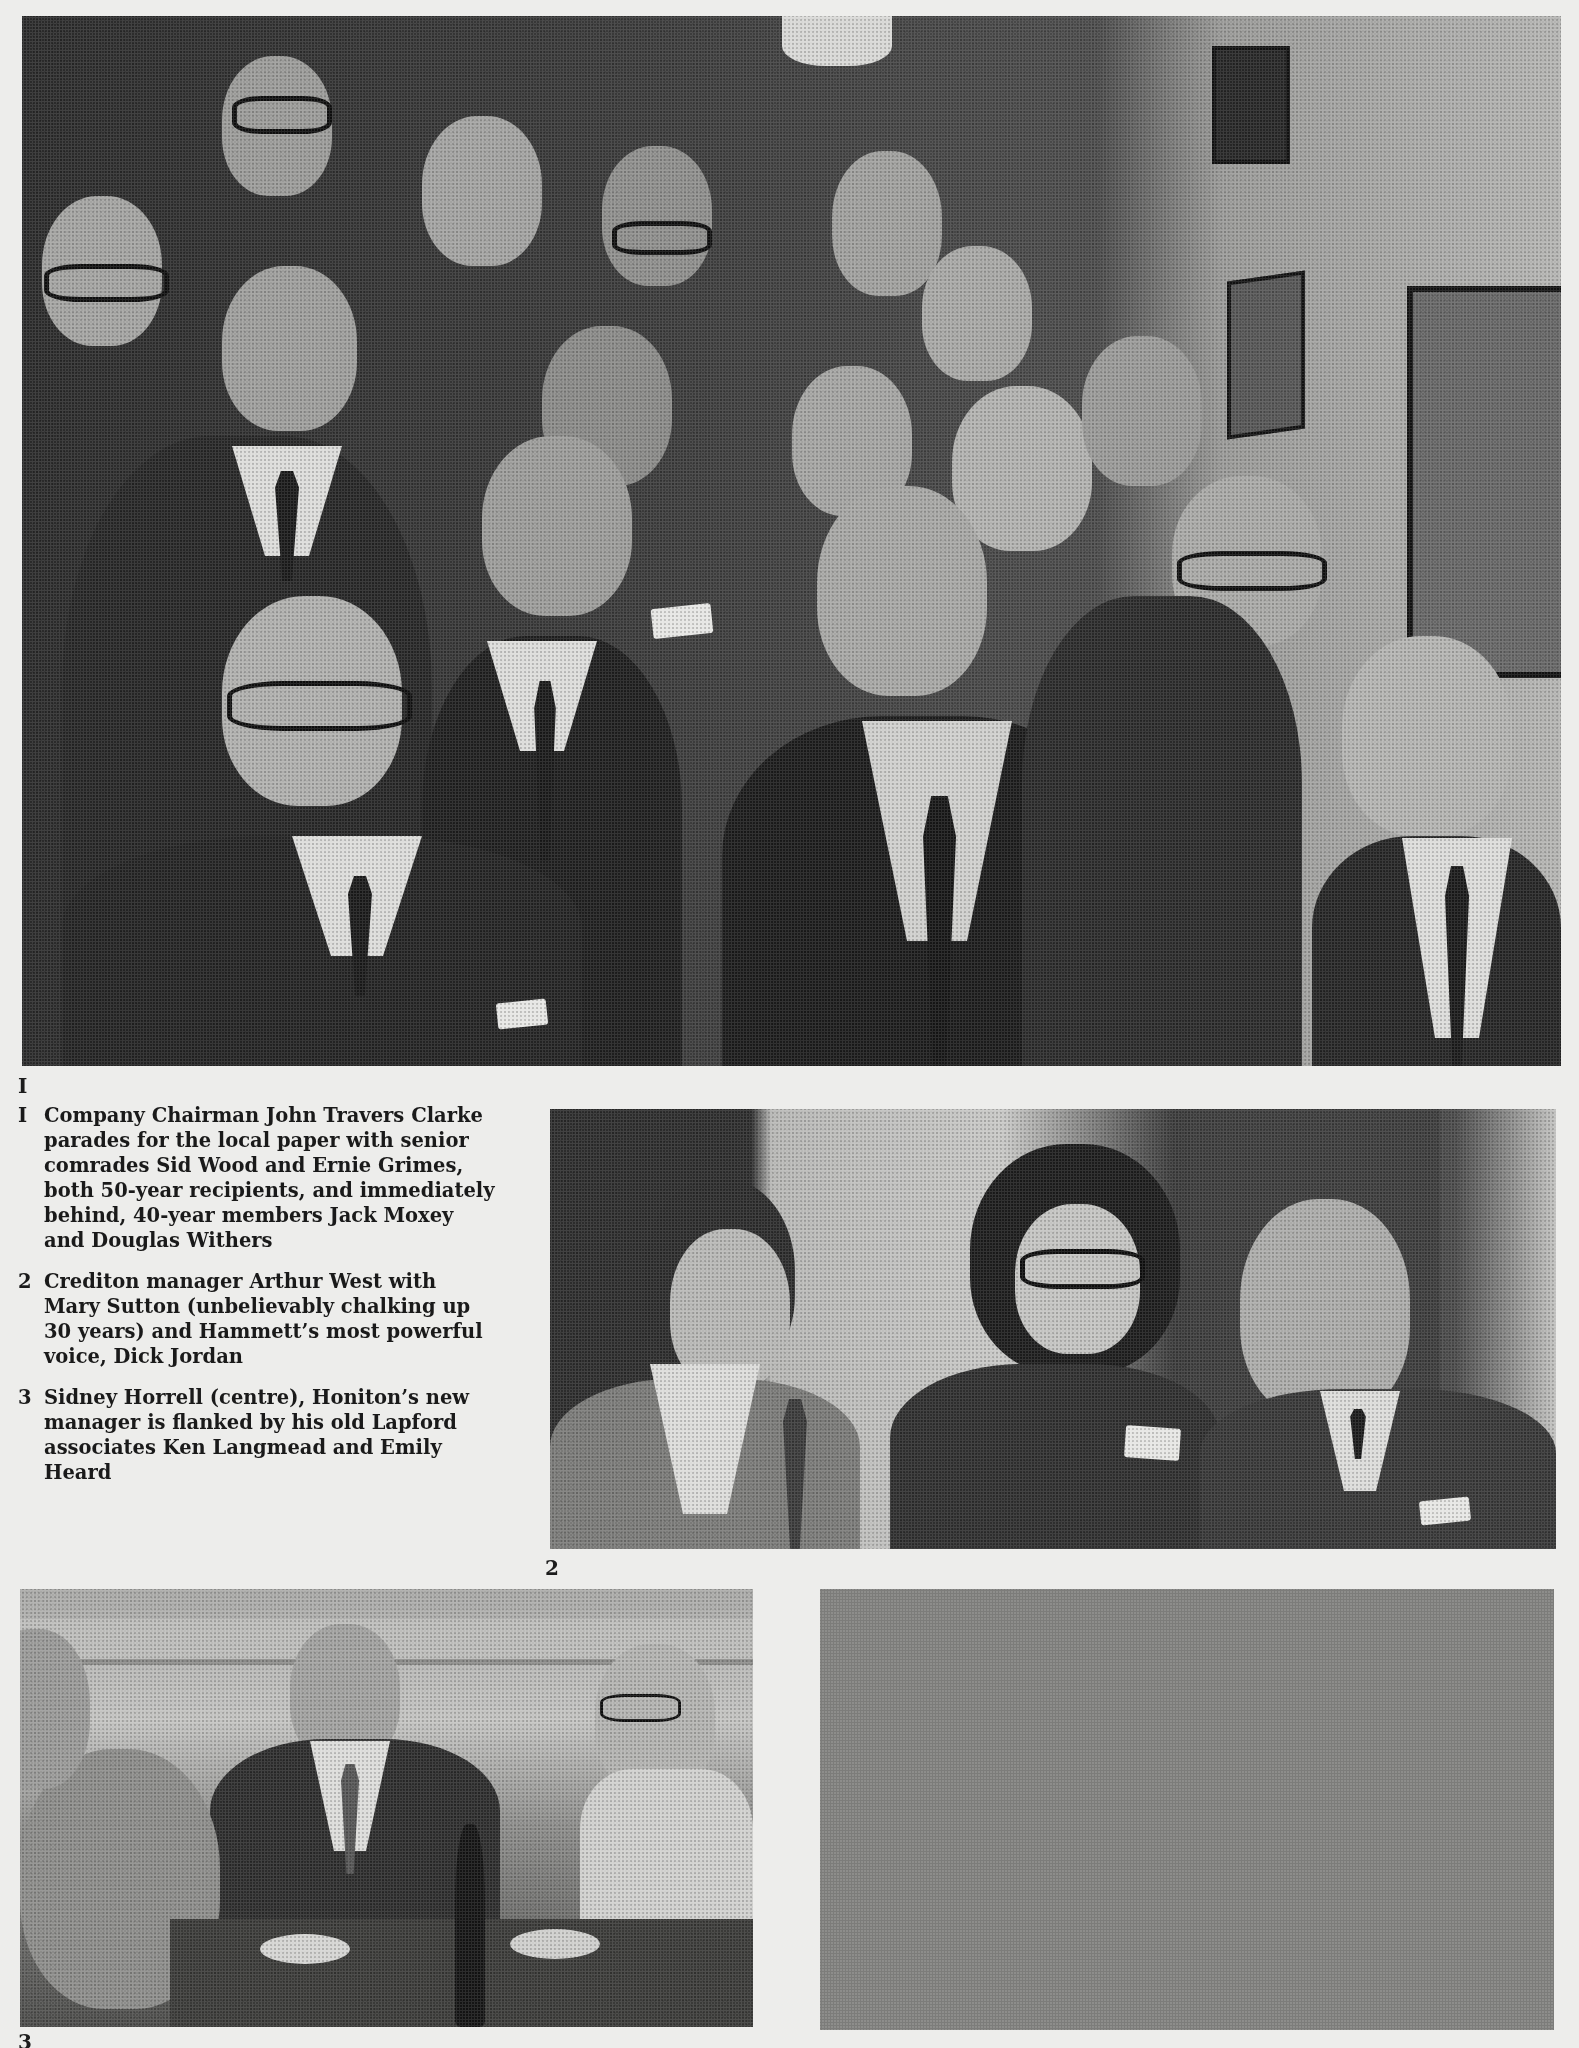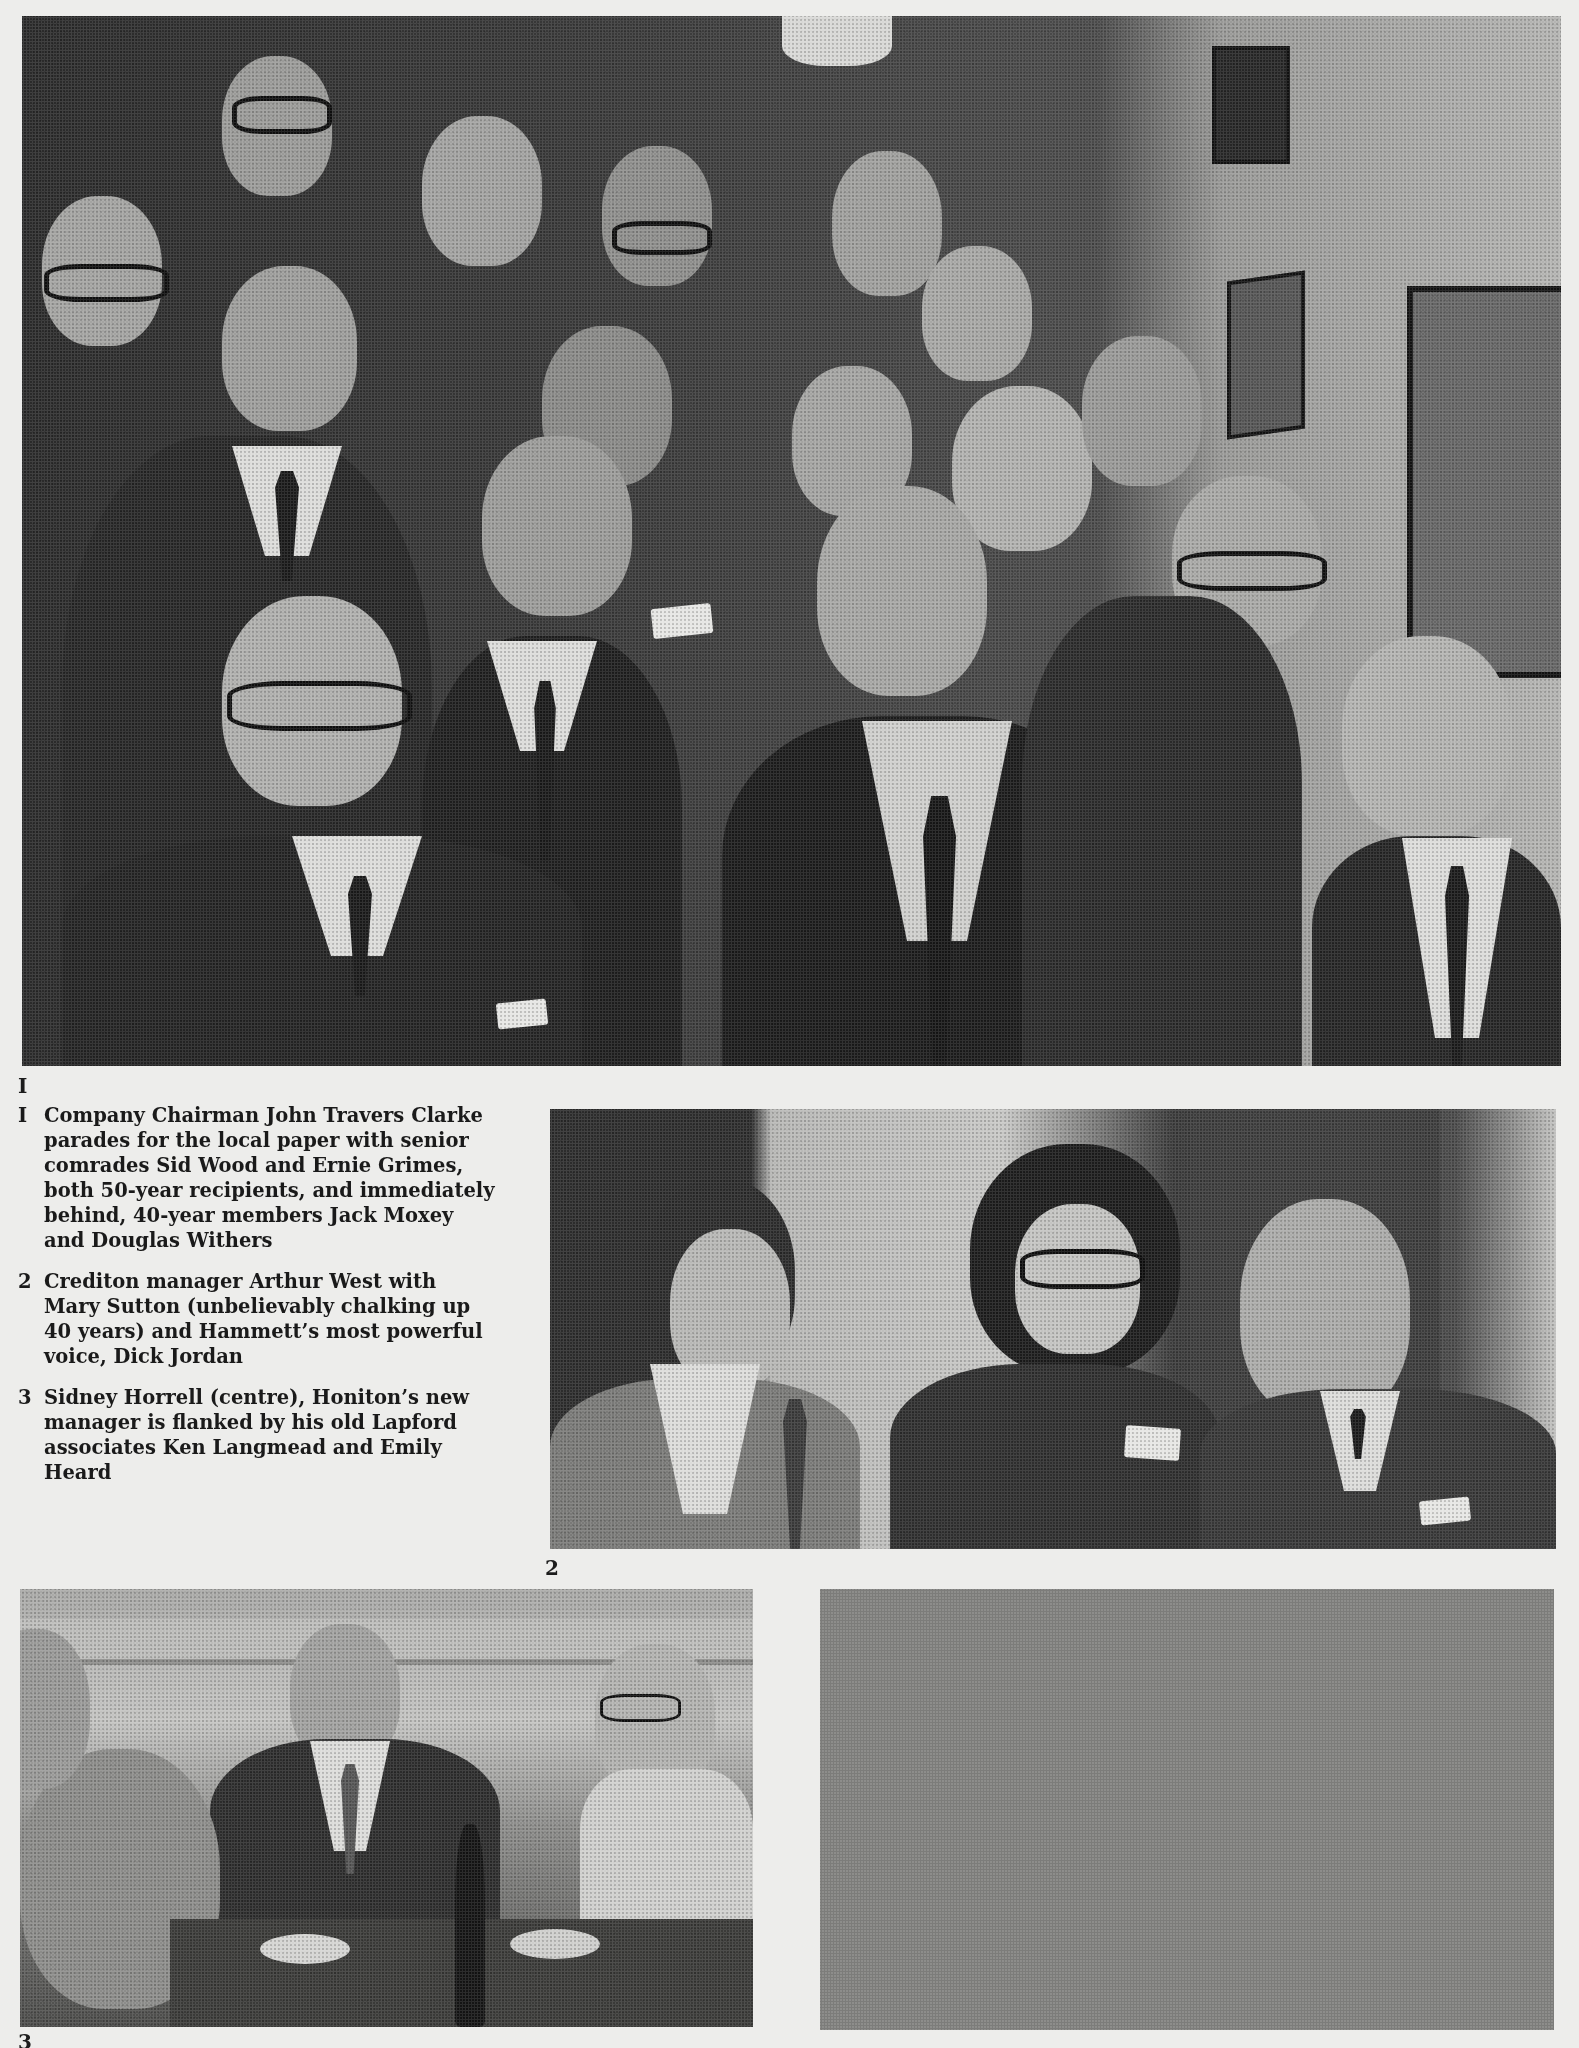--- a/index.html
+++ b/index.html
@@ -118,21 +118,21 @@
 </div>
 <div class="photo-number" style="left:18px;top:1074px;">I</div>
 
 <div id="captions">
   <div class="caption">
     <span class="num">I</span>
     <span class="text">Company Chairman John Travers Clarke parades for the local paper with senior comrades Sid Wood and Ernie Grimes, both 50-year recipients, and immediately behind, 40-year members Jack Moxey and Douglas Withers</span>
   </div>
   <div class="caption">
     <span class="num">2</span>
-    <span class="text">Crediton manager Arthur West with Mary Sutton (unbelievably chalking up 40 years) and Hammett’s most powerful voice, Dick Jordan</span>
+    <span class="text">Crediton manager Arthur West with Mary Sutton (unbelievably chalking up 30 years) and Hammett’s most powerful voice, Dick Jordan</span>
   </div>
   <div class="caption">
     <span class="num">3</span>
     <span class="text">Sidney Horrell (centre), Honiton’s new manager is flanked by his old Lapford associates Ken Langmead and Emily Heard</span>
   </div>
 </div>
 
 <div id="photo-2" class="photo" title="A young man in a light jacket, a smiling woman with dark-rimmed glasses, and an older man holding a glass">
   <div class="shape" style="left:640px;top:0;width:250px;height:440px;background:#3c3c3c;"></div>
   <div class="shape head" style="left:95px;top:70px;width:150px;height:200px;background:#2b2b2b;"></div>

